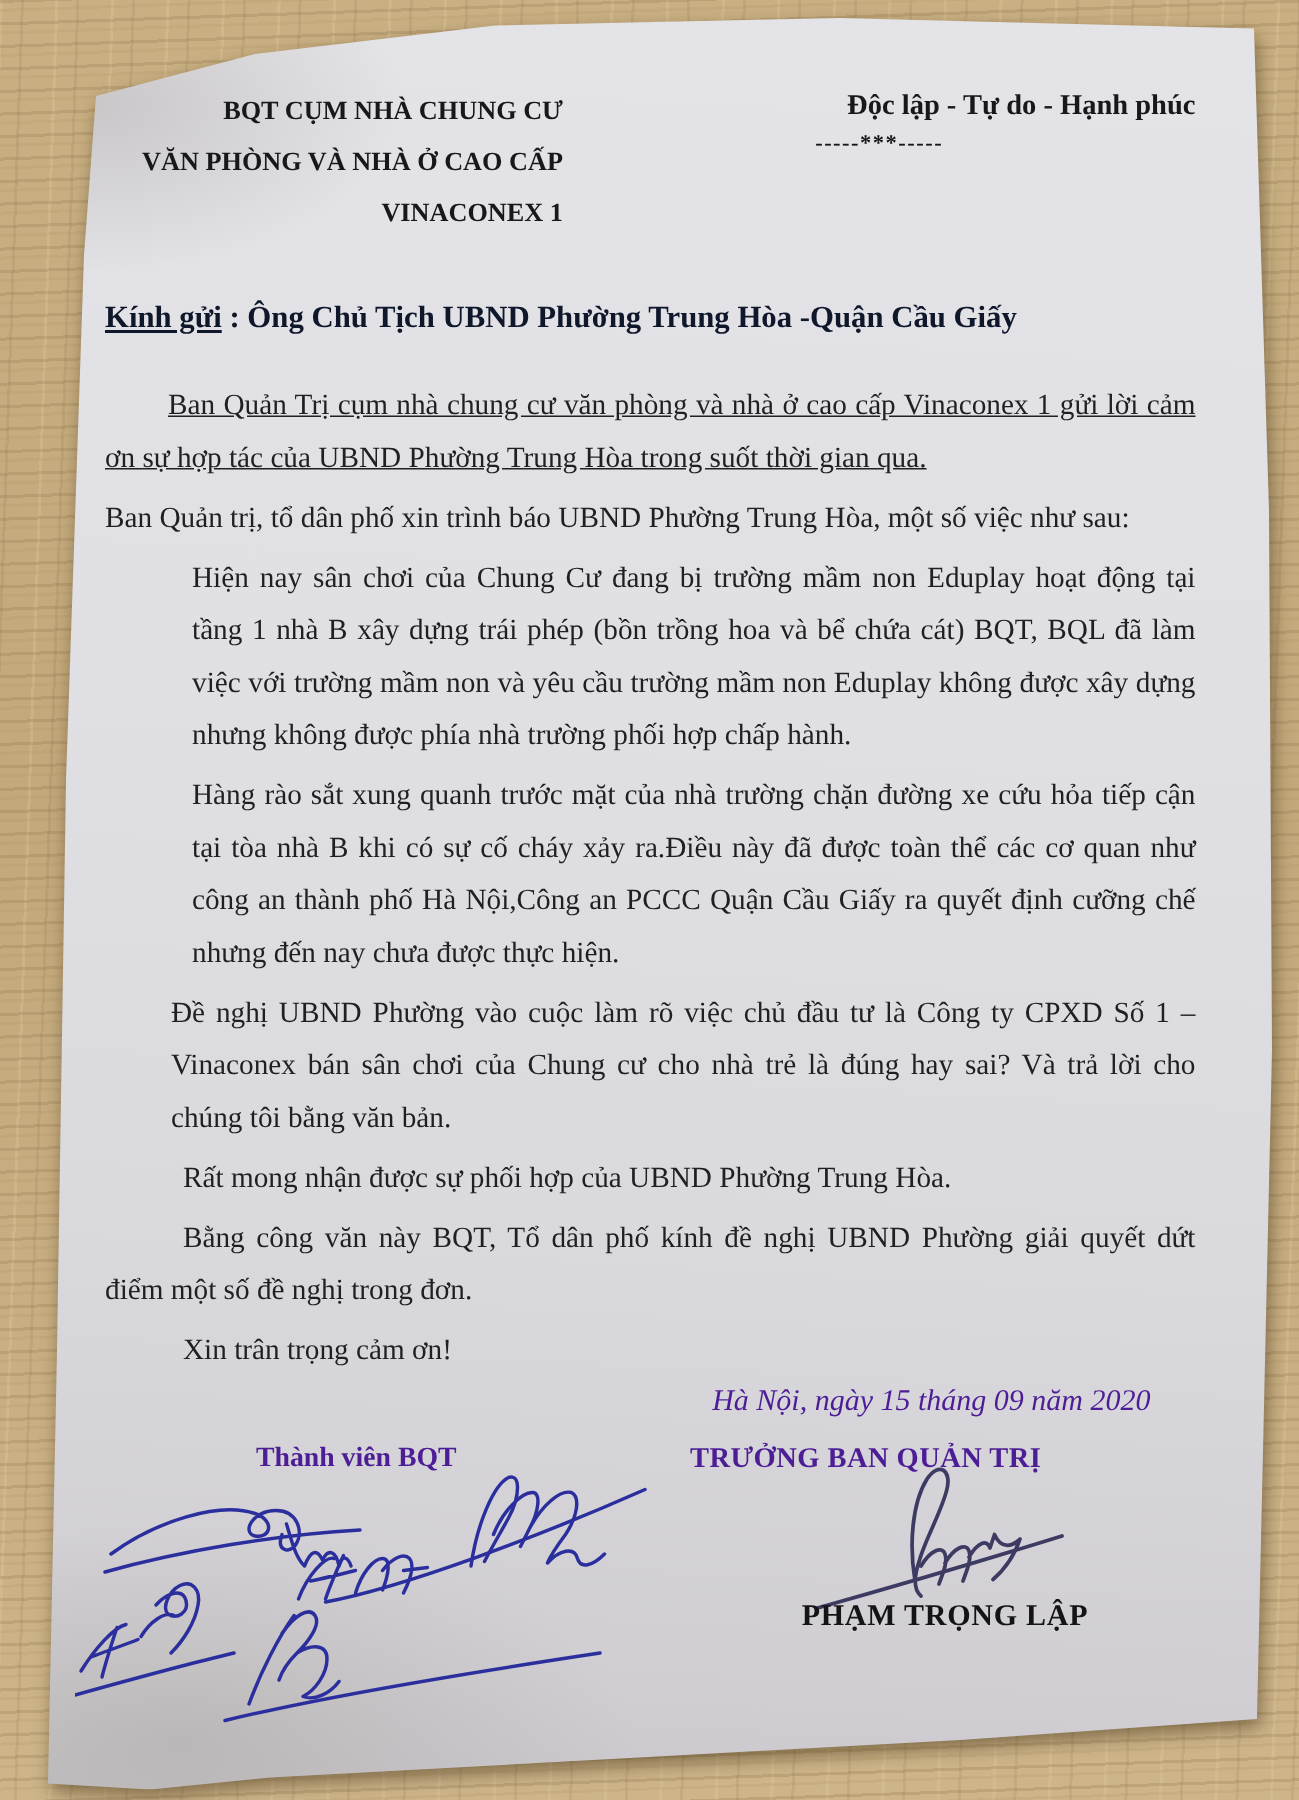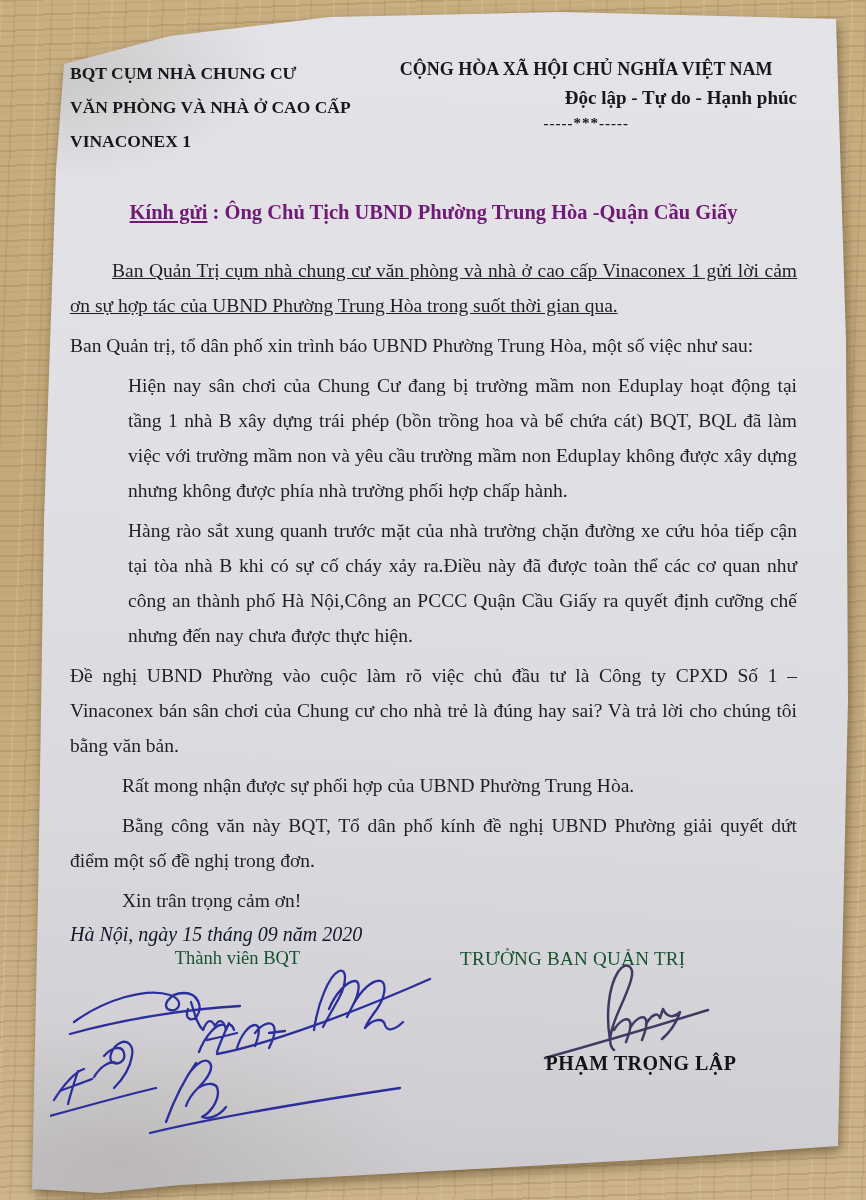--- a/index.html
+++ b/index.html
@@ -17,65 +17,64 @@
     position:absolute;inset:0;
     clip-path:polygon(64px 64px,170px 36px,330px 17px,560px 12px,836px 19px,846px 340px,848px 700px,838px 1146px,640px 1160px,420px 1172px,180px 1185px,100px 1193px,32px 1189px,38px 900px,44px 520px,56px 170px);
     background:
       radial-gradient(300px 160px at 60px 70px, rgba(95,88,80,.20), rgba(0,0,0,0) 70%),
       radial-gradient(420px 200px at 120px 1160px, rgba(110,100,88,.18), rgba(0,0,0,0) 72%),
       linear-gradient(183deg,#e4e3e7 0%,#e0dfe3 40%,#dad9dd 68%,#d0ced2 92%,#c8c6ca 100%);
   }
   .content{position:absolute;left:70px;top:56px;width:727px;color:#1d1c1f;}
 
   .hdr{display:flex;width:100%;}
-  .hdr-left{width:42%;text-align:left;font-weight:bold;font-size:17.5px;line-height:34px;color:#18171a;}
+  .hdr-left{width:42%;text-align:right;font-weight:bold;font-size:17.5px;line-height:34px;color:#18171a;}
   .hdr-right{width:58%;text-align:center;font-weight:bold;color:#18171a;}
   .hdr-right .l1{font-size:18px;line-height:27px;}
   .hdr-right .l2{font-size:19px;line-height:29px;text-align:right;}
   .hdr-right .l3{font-size:15px;line-height:22px;letter-spacing:1px;}
 
-  .salutation{margin-top:34px;text-align:center;font-weight:bold;font-size:20.5px;line-height:41px;color:#701a75;}
+  .salutation{margin-top:34px;text-align:left;font-weight:bold;font-size:20.5px;line-height:41px;color:#0f172a;}
   .salutation .ul{text-decoration:underline;}
 
   .body-text{margin-top:20px;font-size:19.5px;line-height:35px;text-align:justify;color:#201f22;}
   .body-text p{margin:0 0 5px 0;}
   p.indent{text-indent:42px;text-decoration:underline;}
   p.indent2{text-indent:52px;}
   p.block1{margin-left:58px;}
-  p.block2{}
+  p.block2{margin-left:44px;}
 
-  .date-line{margin-top:5px;text-align:left;padding-right:30px;font-style:italic;font-size:20px;color:#0f172a;}
+  .date-line{margin-top:5px;text-align:right;padding-right:30px;font-style:italic;font-size:20px;color:#4c1d95;}
 
-  .sign-titles{display:flex;margin-top:2px;font-weight:normal;color:#14532d;}
+  .sign-titles{display:flex;margin-top:16px;font-weight:bold;color:#4c1d95;}
   .st-left{width:335px;text-align:center;font-size:18.5px;}
   .st-right{flex:1;padding-left:55px;font-size:19px;letter-spacing:.3px;}
 
   .sig-area{position:relative;height:215px;margin-top:2px;}
   .sigs-svg{position:absolute;left:-20px;top:-12px;width:740px;height:235px;}
-  .sig-name{position:absolute;left:451px;top:80px;width:240px;text-align:center;font-weight:bold;font-size:20px;letter-spacing:.5px;color:#141316;}
+  .sig-name{position:absolute;left:440px;top:80px;width:240px;text-align:center;font-weight:bold;font-size:20px;letter-spacing:.5px;color:#141316;}
 
   .ink-left{fill:none;stroke-linecap:round;stroke-linejoin:round;}
 </style>
 </head>
 <body>
 
 <div class="paper-wrap">
   <div class="paper"></div>
 </div>
 
 <div class="content">
 
   <div class="hdr">
     <div class="hdr-left">
       <div>BQT CỤM NHÀ CHUNG CƯ</div>
       <div>VĂN PHÒNG VÀ NHÀ Ở CAO CẤP</div>
       <div>VINACONEX 1</div>
     </div>
     <div class="hdr-right">
-      <div class="l1">CỘNG HÒA XÃ HỘI CHỦ NGHĨA VIỆT NAM</div>
       <div class="l2">Độc lập - Tự do - Hạnh phúc</div>
       <div class="l3">-----***-----</div>
     </div>
   </div>
 
   <div class="salutation">
     <div><span class="ul">Kính gửi</span><span> : Ông Chủ Tịch UBND Phường Trung Hòa -Quận Cầu Giấy</span></div>
   </div>
 
   <div class="body-text">

